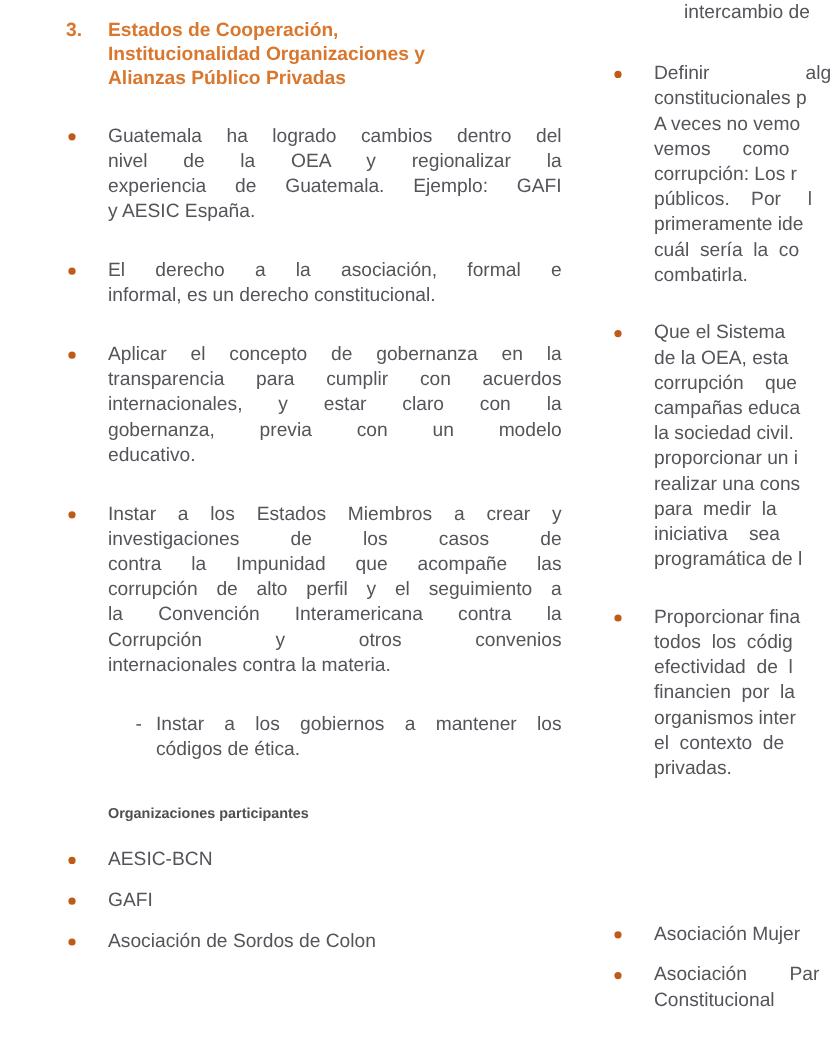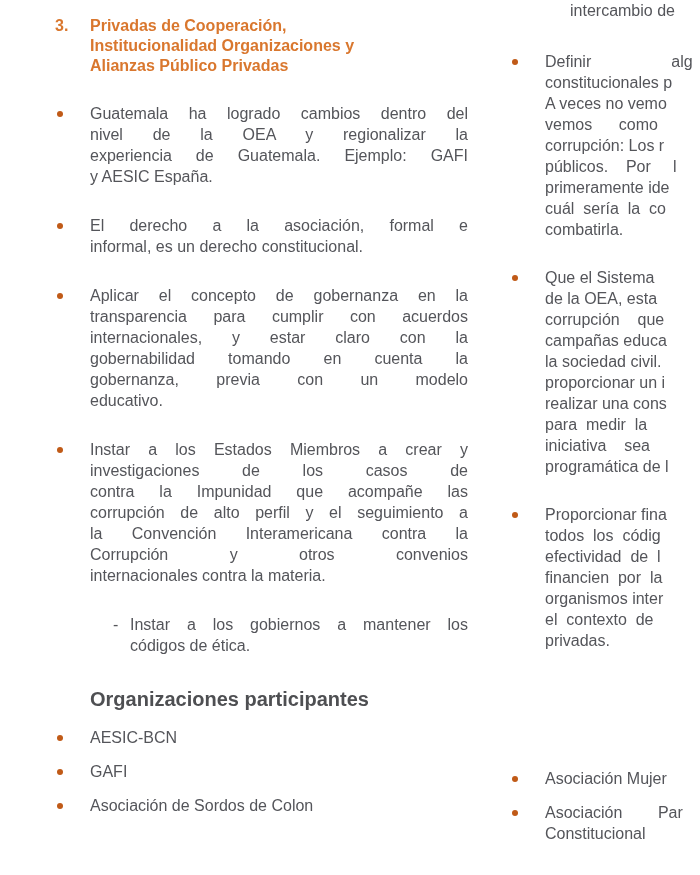--- a/index.html
+++ b/index.html
@@ -57,21 +57,21 @@
     position: relative;
     margin-left: 40px;
     width: 338px;
     font-size: 16px;
     line-height: 21px;
     color: #54555a;
     margin-bottom: 33px;
   }
   .dash { position: absolute; left: -17px; top: 0; color: #54555a; }
   .orghead {
-    font-size: 20px;
+    font-size: 12px;
     line-height: 21px;
     font-weight: bold;
     color: #4e4f52;
     margin-bottom: 17px;
   }
   #left-orgs .para { margin-bottom: 13px; }
   
   .col-right {
     position: absolute;
     left: 545px;
@@ -97,21 +97,21 @@
 </style>
 </head>
 <body>
 
 <div class="page">
 
   <div class="col-left">
 
     <div class="heading-row">
       <span class="hnum">3.</span>
-      <div>Privadas de Cooperación,</div>
+      <div>Estados de Cooperación,</div>
       <div>Institucionalidad Organizaciones y</div>
       <div>Alianzas Público Privadas</div>
     </div>
 
     <div id="left-bullets">
         <div class="para">
           <span class="dot"></span>
           <div class="line">Guatemala ha logrado cambios dentro del</div>
           <div class="line">nivel de la OEA y regionalizar la</div>
           <div class="line">experiencia de Guatemala. Ejemplo: GAFI</div>
@@ -120,21 +120,20 @@
         <div class="para">
           <span class="dot"></span>
           <div class="line">El derecho a la asociación, formal e</div>
           <div class="line final">informal, es un derecho constitucional.</div>
         </div>
         <div class="para">
           <span class="dot"></span>
           <div class="line">Aplicar el concepto de gobernanza en la</div>
           <div class="line">transparencia para cumplir con acuerdos</div>
           <div class="line">internacionales, y estar claro con la</div>
-          <div class="line">gobernabilidad tomando en cuenta la</div>
           <div class="line">gobernanza, previa con un modelo</div>
           <div class="line final">educativo.</div>
         </div>
         <div class="para">
           <span class="dot"></span>
           <div class="line">Instar a los Estados Miembros a crear y</div>
           <div class="line">investigaciones de los casos de</div>
           <div class="line">contra la Impunidad que acompañe las</div>
           <div class="line">corrupción de alto perfil y el seguimiento a</div>
           <div class="line">la Convención Interamericana contra la</div>

